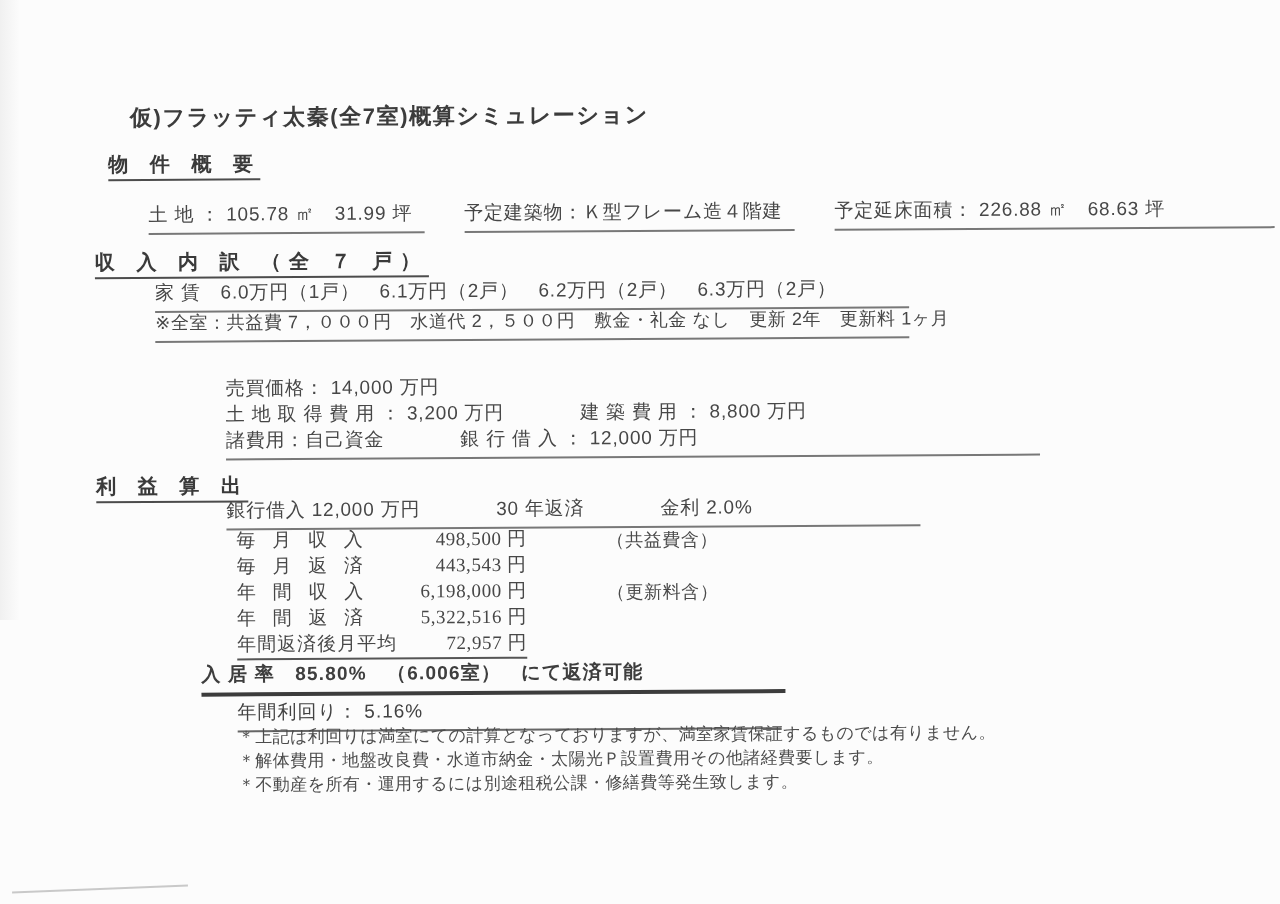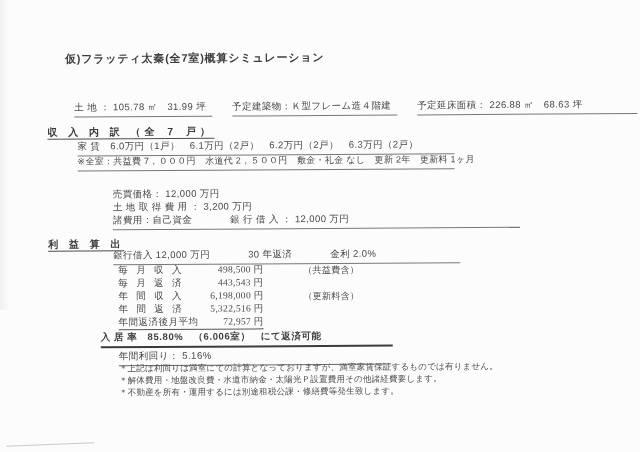--- a/index.html
+++ b/index.html
@@ -58,40 +58,44 @@
 </style>
 </head>
 <body>
 
 <div id="stage">
   <div class="edge-shade"></div>
   <div id="tilt">
 
     <div class="abs doc-title" style="left:66px;top:50px;">仮)フラッティ太秦(全7室)概算シミュレーション</div>
 
+    <div class="abs" style="left:55px;top:71px;">
+      <span class="sec-heading">物 件 概 要</span>
+    </div>
 
     <div class="abs bodytext prop-line" style="left:75px;top:100px;">
       <span>土 地 ： 105.78 ㎡　31.99 坪</span>
       <span>予定建築物：Ｋ型フレーム造４階建</span>
       <span>予定延床面積： 226.88 ㎡　68.63 坪</span>
     </div>
 
     <div class="abs" style="left:48px;top:120px;">
       <span class="sec-heading">収 入 内 訳 （全 ７ 戸）</span>
     </div>
 
     <div class="abs bodytext u" style="left:78px;top:139px;width:377px;">家 賃　6.0万円（1戸）　6.1万円（2戸）　6.2万円（2戸）　6.3万円（2戸）</div>
 
     <div class="abs smalltext u" style="left:78px;top:154px;width:377px;">※全室：共益費 7，０００円　水道代 2，５００円　敷金・礼金 なし　更新 2年　更新料 1ヶ月</div>
 
 
-    <div class="abs bodytext" style="left:113px;top:187px;">売買価格： 12,000 万円</div>
+    <div class="abs bodytext" style="left:113px;top:187px;">売買価格： 14,000 万円</div>
 
     <div class="abs bodytext inline-gap" style="left:113px;top:200px;">
       <span>土 地 取 得 費 用 ： 3,200 万円</span>
+      <span>建 築 費 用 ： 8,800 万円</span>
     </div>
 
     <div class="abs bodytext inline-gap u" style="left:113px;top:213px;width:407px;">
       <span>諸費用：自己資金</span>
       <span>銀 行 借 入 ： 12,000 万円</span>
     </div>
 
     <div class="abs" style="left:48px;top:232px;">
       <span class="sec-heading">利 益 算 出</span>
     </div>

